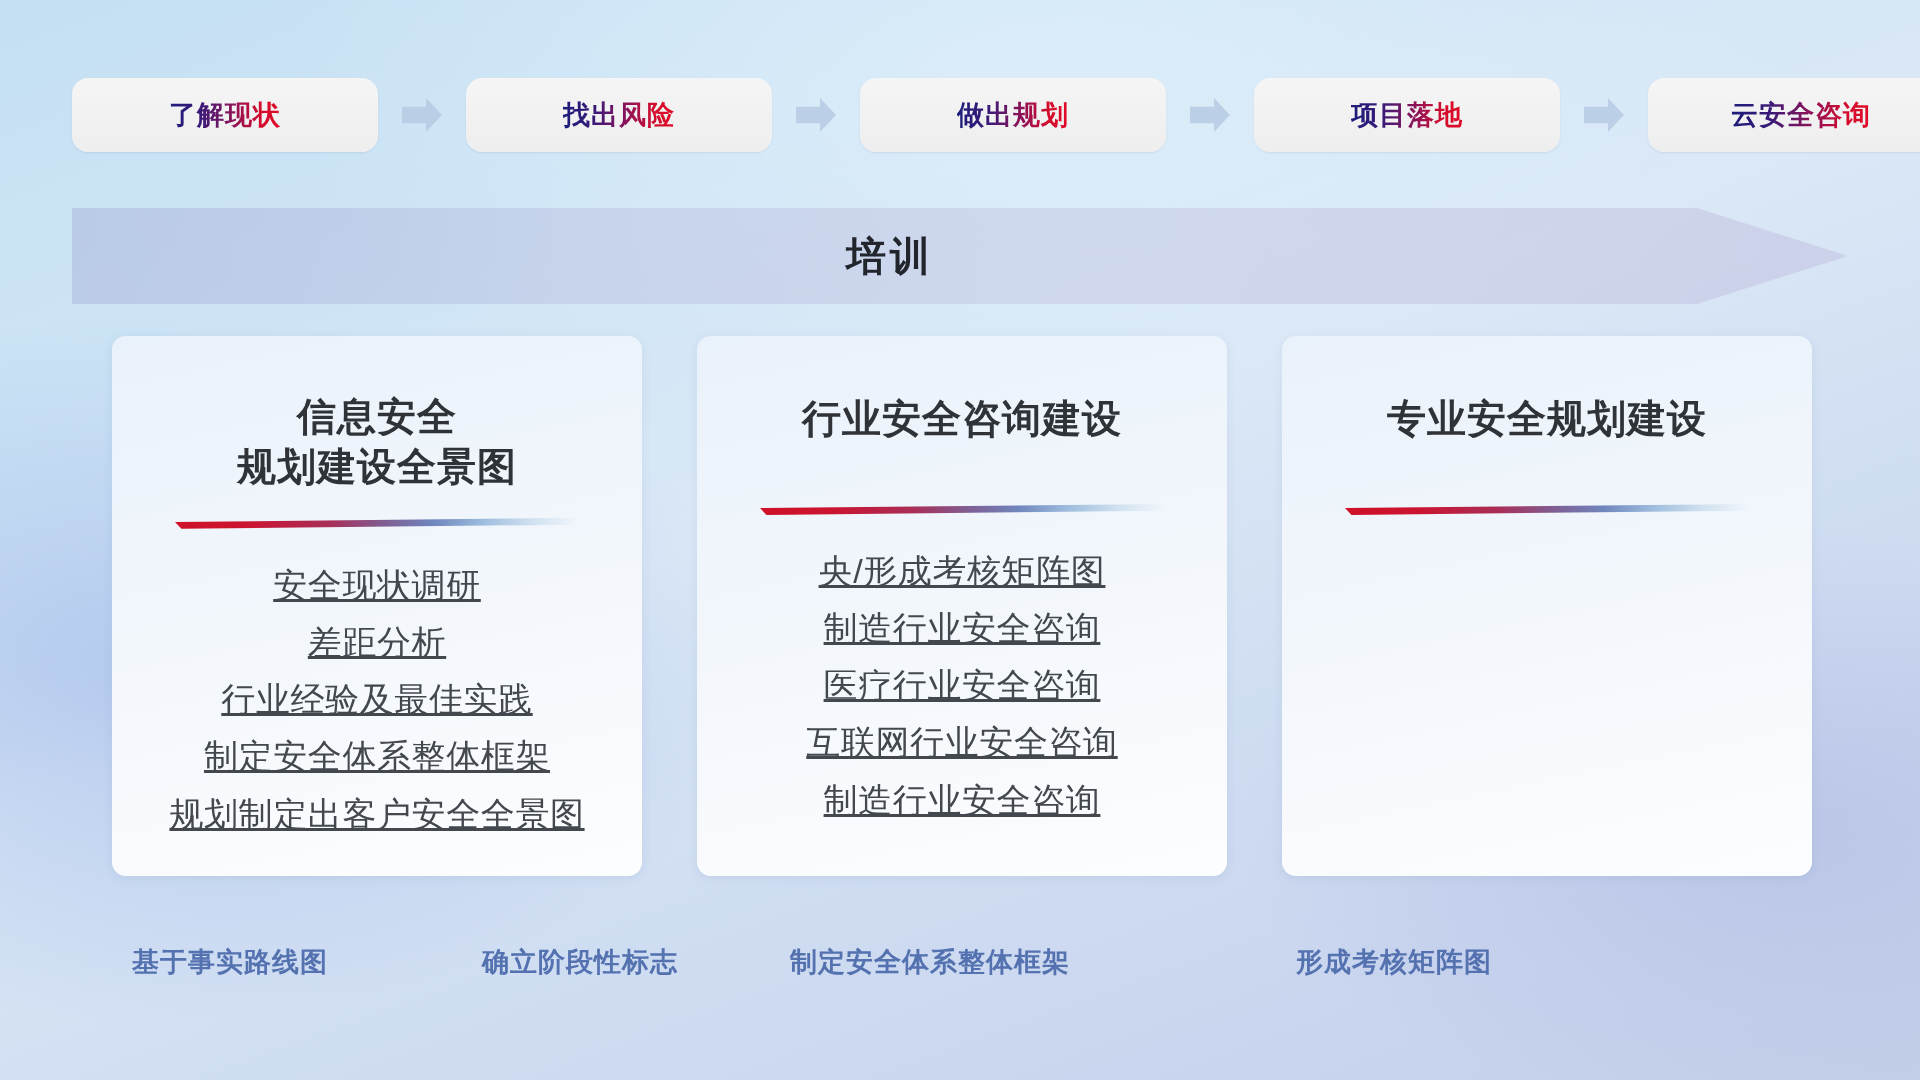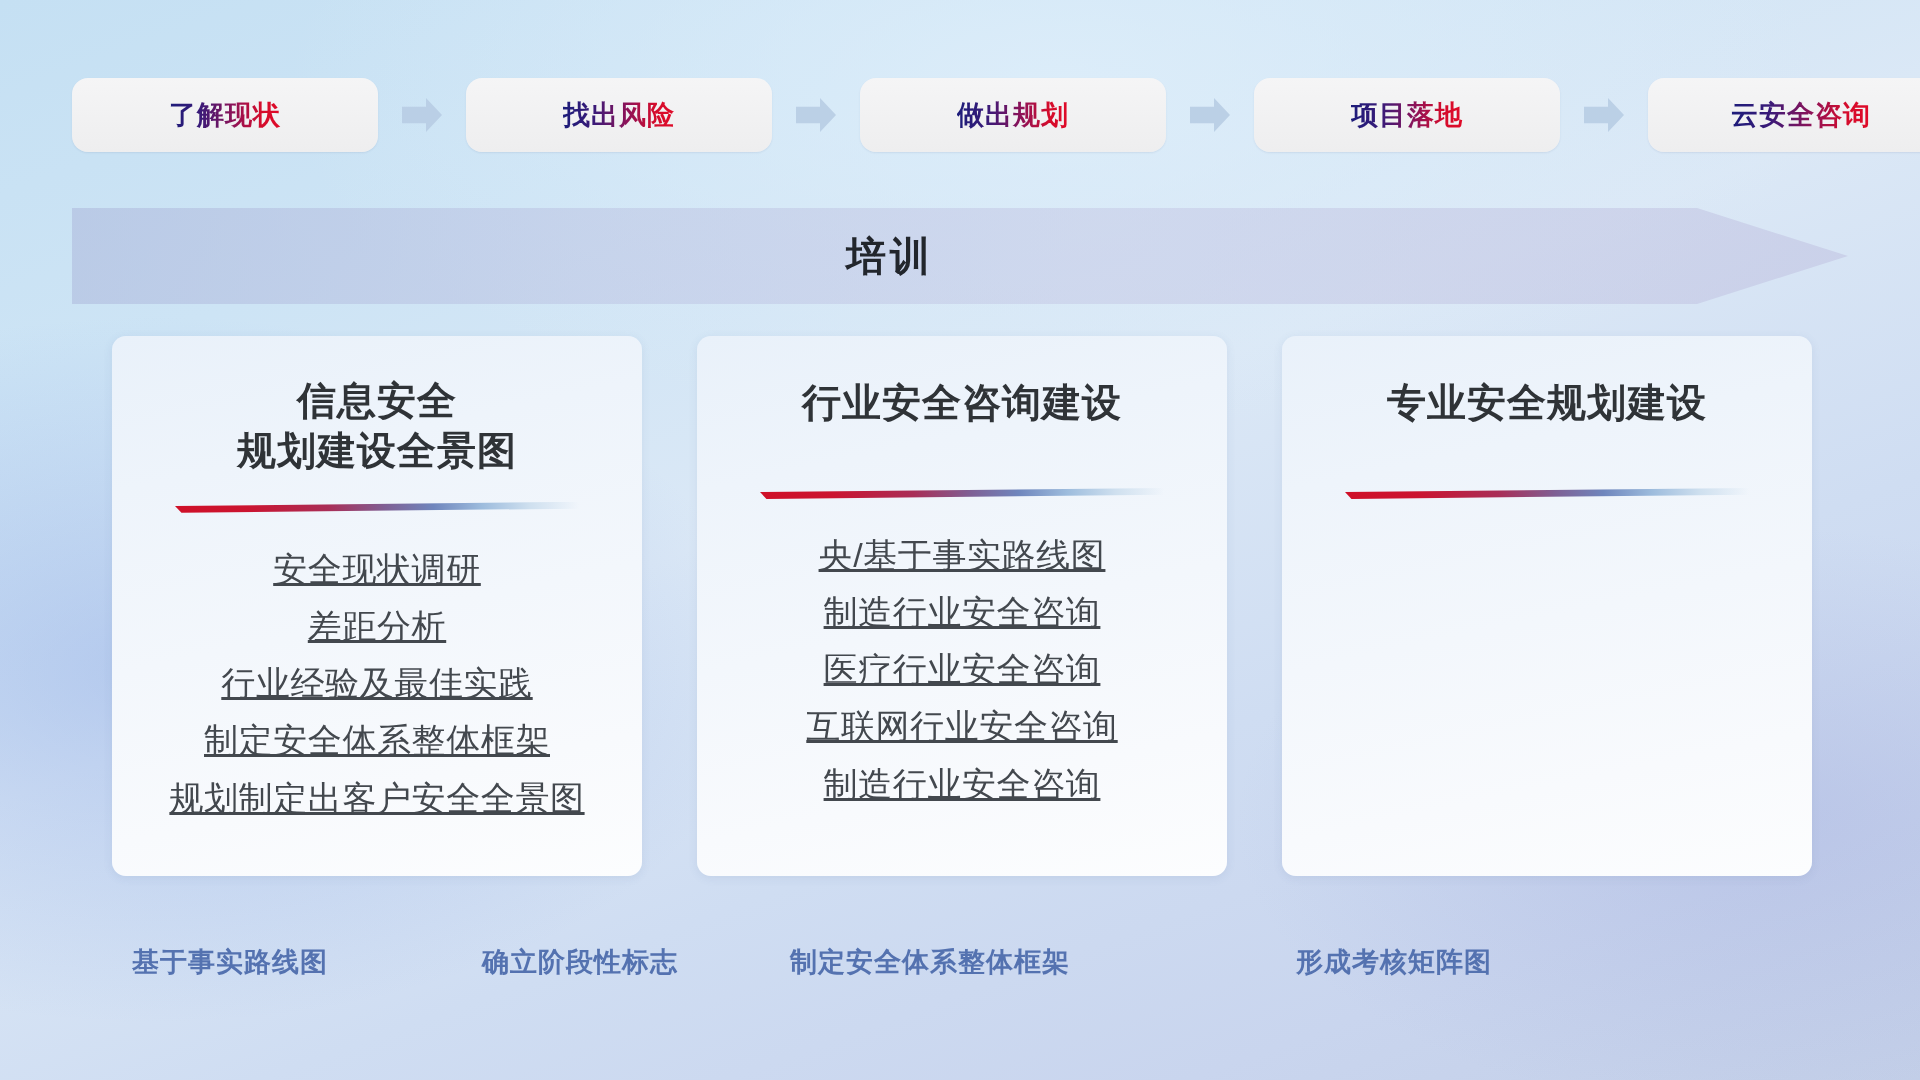--- a/index.html
+++ b/index.html
@@ -107,21 +107,21 @@
   }
 
   .card {
     position: relative;
     width: 530px;
     height: 540px;
     border-radius: 14px;
     background:
       linear-gradient(168deg, #e9f1fa 0%, #eef4fb 24%, #f3f7fc 52%, #f8fafd 78%, #fcfdfe 100%);
     box-shadow: 0 2px 10px rgba(70,95,150,0.10);
-    padding: 42px 34px 30px 34px;
+    padding: 58px 34px 30px 34px;
     display: flex;
     flex-direction: column;
     align-items: center;
   }
   .card::before {
     content: "";
     position: absolute;
     inset: -2px;
     border-radius: 16px;
     background:
@@ -247,21 +247,21 @@
       </div>
       <div class="card">
         <div class="card-title">
           <div>行业安全咨询建设</div>
         </div>
         <div style="flex: 0 0 60px;"></div>
         <div class="divider-slot">
           <div class="divider"></div>
         </div>
         <div class="card-list">
-          <div class="card-list-item">央/基于事实路线图</div>
+          <div class="card-list-item">央/形成考核矩阵图</div>
           <div class="card-list-item">制造行业安全咨询</div>
           <div class="card-list-item">医疗行业安全咨询</div>
           <div class="card-list-item">互联网行业安全咨询</div>
           <div class="card-list-item">制造行业安全咨询</div>
         </div>
       </div>
       <div class="card">
         <div class="card-title">
           <div>专业安全规划建设</div>
         </div>

